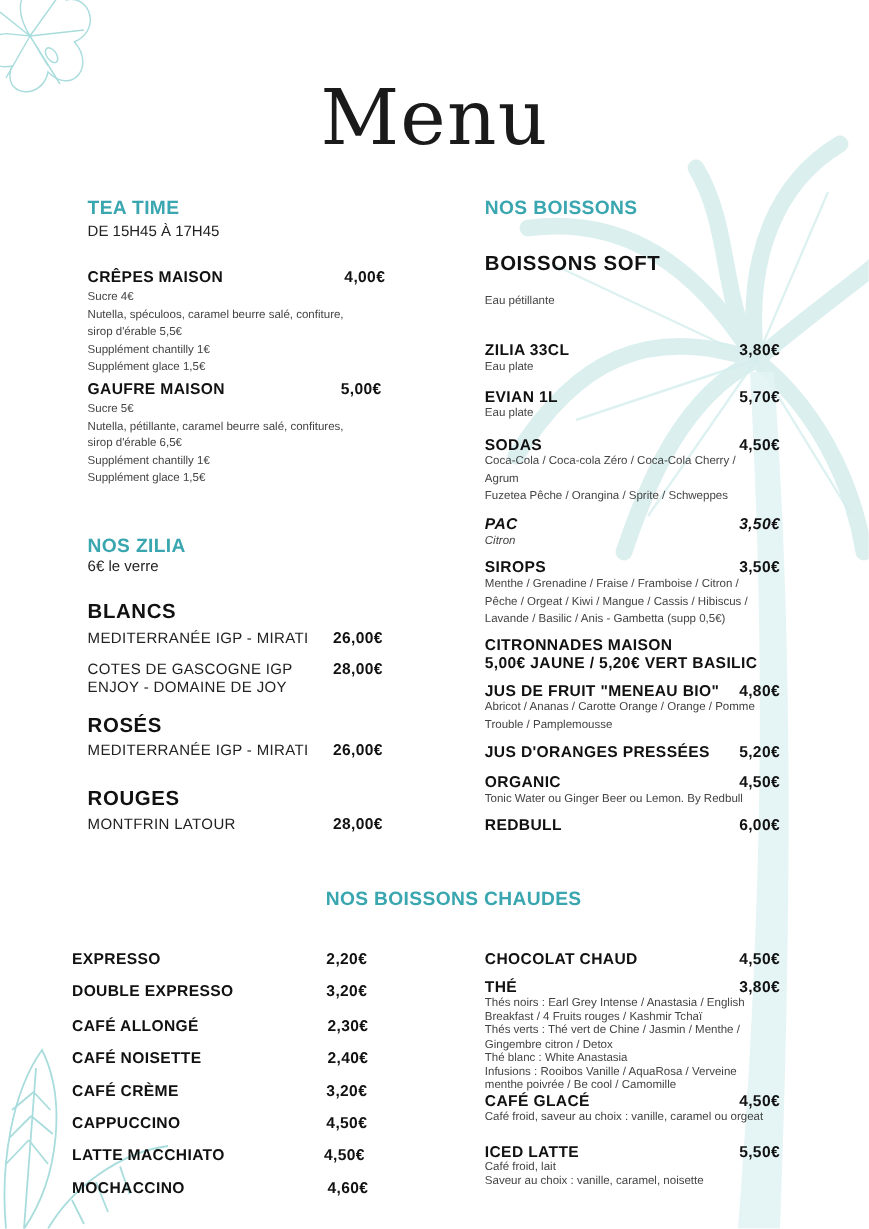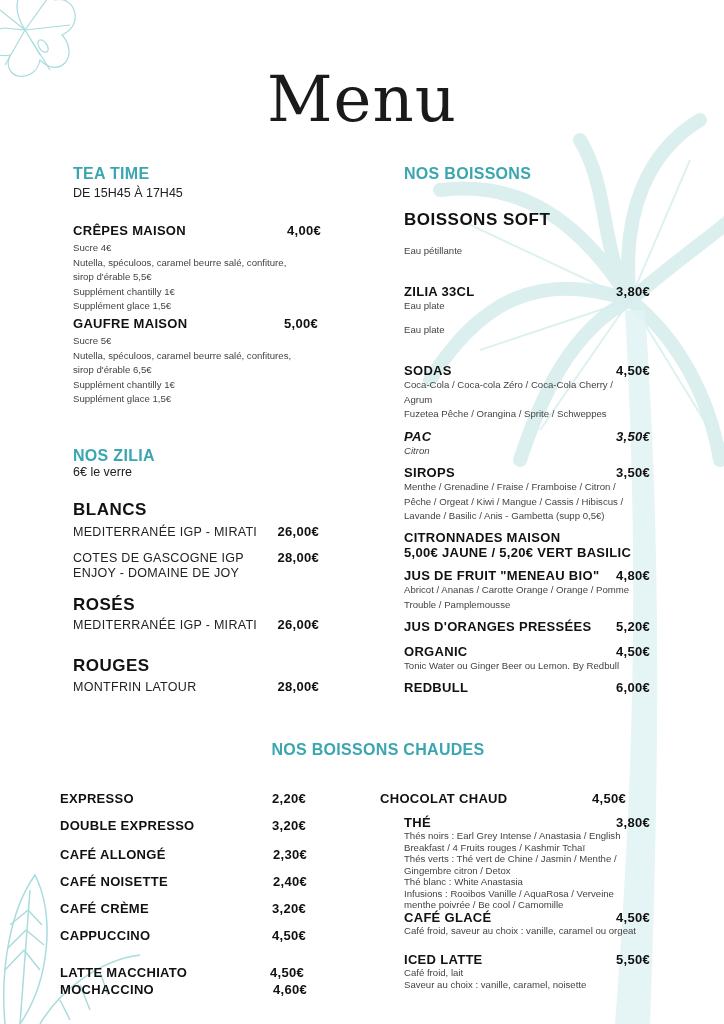--- a/index.html
+++ b/index.html
@@ -87,21 +87,21 @@
   <div class="desc">Supplément chantilly 1€</div>
   <div class="desc">Supplément glace 1,5€</div>
 </div>
 
 <div class="item" style="left:73px; top:316px; width:245px;">
   <div class="row">
     <span class="name">GAUFRE MAISON</span>
     <span class="price">5,00€</span>
   </div>
   <div class="desc" style="margin-top:3px;">Sucre 5€</div>
-  <div class="desc">Nutella, spéculoos, caramel beurre salé, confitures,</div>
+  <div class="desc">Nutella, pétillante, caramel beurre salé, confitures,</div>
   <div class="desc">sirop d'érable 6,5€</div>
   <div class="desc">Supplément chantilly 1€</div>
   <div class="desc">Supplément glace 1,5€</div>
 </div>
 
 <div class="sec-title accent" style="left:73px; top:447px;">NOS ZILIA</div>
 <div class="subline" style="left:73px; top:465px;">6€ le verre</div>
 
 <div class="cat" style="left:73px; top:500px;">BLANCS</div>
 <div class="item" style="left:73px; top:524px; width:246px;">
@@ -141,20 +141,24 @@
   <div class="desc">Eau pétillante</div>
 </div>
 <div class="item" style="left:404px; top:284px; width:246px;">
   <div class="row">
       <span class="name">ZILIA 33CL</span>
       <span class="price">3,80€</span>
     </div>
   <div class="desc">Eau plate</div>
 </div>
 <div class="item" style="left:404px; top:323px; width:246px;">
+  <div class="row">
+      <span class="name">EVIAN 1L</span>
+      <span class="price">5,70€</span>
+    </div>
   <div class="desc">Eau plate</div>
 </div>
 <div class="item" style="left:404px; top:363px; width:246px;">
   <div class="row">
       <span class="name">SODAS</span>
       <span class="price">4,50€</span>
     </div>
   <div class="desc">Coca-Cola / Coca-cola Zéro / Coca-Cola Cherry /</div>
   <div class="desc">Agrum</div>
   <div class="desc">Fuzetea Pêche / Orangina / Sprite / Schweppes</div>
@@ -238,34 +242,34 @@
       <span class="name">CAFÉ CRÈME</span>
       <span class="price">3,20€</span>
     </div>
   </div>
 <div class="item" style="left:60px; top:928px; width:246px;">
     <div class="row">
       <span class="name">CAPPUCCINO</span>
       <span class="price">4,50€</span>
     </div>
   </div>
-<div class="item" style="left:60px; top:955px; width:244px;margin-top:10px;">
+<div class="item" style="left:60px; top:955px; width:244px;">
     <div class="row">
       <span class="name">LATTE MACCHIATO</span>
       <span class="price">4,50€</span>
     </div>
   </div>
 <div class="item" style="left:60px; top:982px; width:247px;">
     <div class="row">
       <span class="name">MOCHACCINO</span>
       <span class="price">4,60€</span>
     </div>
   </div>
 
-<div class="item" style="left:380px; top:791px; width:246px;text-align:right;">
+<div class="item" style="left:404px; top:791px; width:246px;text-align:right;">
     <div class="row">
       <span class="name">CHOCOLAT CHAUD</span>
       <span class="price">4,50€</span>
     </div>
   </div>
 <div class="item" style="left:404px; top:815px; width:246px;">
   <div class="row">
       <span class="name">THÉ</span>
       <span class="price">3,80€</span>
     </div>

